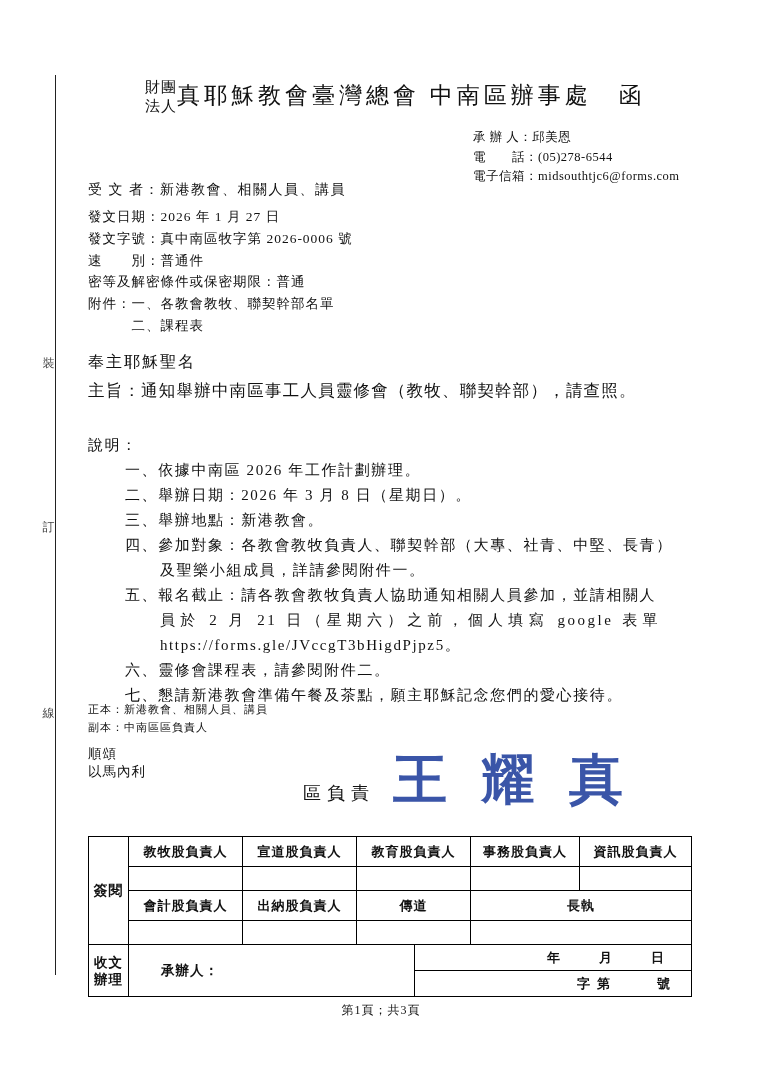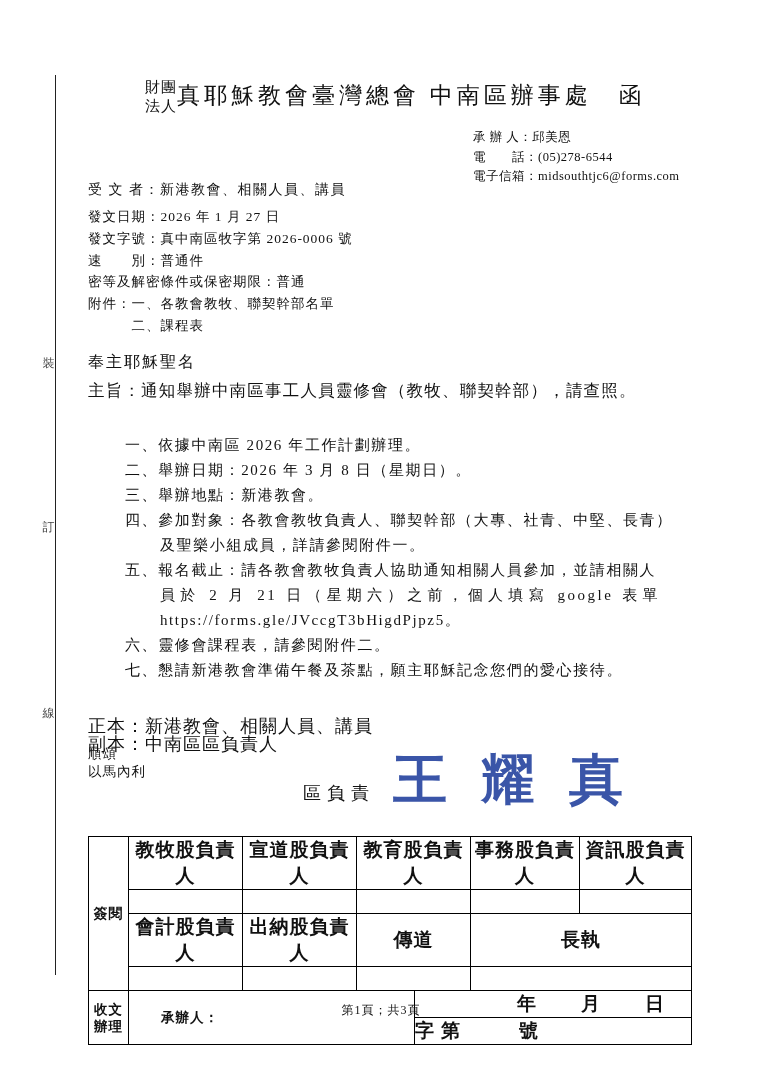--- a/index.html
+++ b/index.html
@@ -21,39 +21,39 @@
   .meta{position:absolute;left:88px;top:206px;font-size:13.5px;line-height:21.8px;letter-spacing:1px;white-space:nowrap;}
   
   .salutation{position:absolute;left:88px;top:352px;font-size:16px;letter-spacing:2px;}
   .subject{position:absolute;left:88px;top:380px;width:600px;font-size:16.5px;letter-spacing:1.2px;white-space:nowrap;}
   
   .desc{position:absolute;left:88px;top:433px;font-size:15px;line-height:25px;letter-spacing:1.6px;white-space:nowrap;}
   .desc .i1{padding-left:37px;}
   .desc .i2{padding-left:72px;}
   .desc .just{white-space:normal;width:500px;text-align:justify;text-align-last:justify;letter-spacing:2.5px;}
   
-  .distribution{position:absolute;left:88px;top:718px;font-size:18px;line-height:17.5px;letter-spacing:1px;}
+  .distribution{position:absolute;left:88px;top:701px;font-size:11px;line-height:17.5px;letter-spacing:1px;}
   .closing{position:absolute;left:88px;top:745px;font-size:13.5px;line-height:17.5px;letter-spacing:1px;}
   
   .sig-title{position:absolute;left:303px;top:781px;font-size:18px;letter-spacing:6px;}
   .sig-name{position:absolute;left:393px;top:744px;font-size:54px;font-weight:bold;letter-spacing:34px;white-space:nowrap;font-family:"DejaVu Serif","Liberation Serif",serif;}
   
   .sign-table-wrap{position:absolute;left:88px;top:836px;}
   table{border-collapse:collapse;table-layout:fixed;}
-  td{border:1px solid #000;text-align:center;font-weight:bold;font-size:19px;letter-spacing:1px;padding:0;overflow:hidden;}
+  td{border:1px solid #000;text-align:center;font-weight:bold;font-size:13px;letter-spacing:1px;padding:0;overflow:hidden;}
   .tA{width:603px;}
   .tA .hrow td{height:29px;}
   .tA .erow td{height:23px;}
   .lblcell{font-size:14px;}
   .tB{width:603px;margin-top:-1px;}
   .tB td{height:25px;}
   .handler-cell{text-align:left;padding-left:32px;font-size:13.5px;}
   .receipt-cell{font-size:13.5px;line-height:17px;}
   .date-cell{text-align:right;padding-right:14px;letter-spacing:13px;}
-  .num-cell{text-align:left;padding-right:14px;letter-spacing:7px;}
+  .num-cell{text-align:right;padding-right:14px;letter-spacing:7px;}
   
   .footer{position:absolute;left:0;top:1002px;width:762px;text-align:center;font-size:12px;letter-spacing:1px;}
 </style>
 </head>
 <body>
 
 <div class="page">
 
   <div class="bind-line"></div>
   <div class="bind-mark bm-0">裝</div>
@@ -82,20 +82,21 @@
     <div>速　　別：普通件</div>
     <div>密等及解密條件或保密期限：普通</div>
     <div>附件：一、各教會教牧、聯契幹部名單</div>
     <div>　　　二、課程表</div>
   </div>
 
   <div class="salutation">奉主耶穌聖名</div>
   <div class="subject">主旨：通知舉辦中南區事工人員靈修會（教牧、聯契幹部），請查照。</div>
 
   <div class="desc">
+    <div>說明：</div>
     <div class="i1">一、依據中南區 2026 年工作計劃辦理。</div>
     <div class="i1">二、舉辦日期：2026 年 3 月 8 日（星期日）。</div>
     <div class="i1">三、舉辦地點：新港教會。</div>
     <div class="i1">四、參加對象：各教會教牧負責人、聯契幹部（大專、社青、中堅、長青）</div>
     <div class="i2">及聖樂小組成員，詳請參閱附件一。</div>
     <div class="i1">五、報名截止：請各教會教牧負責人協助通知相關人員參加，並請相關人</div>
     <div class="i2 just">員於 2 月 21 日（星期六）之前，個人填寫 google 表單</div>
     <div class="i2">https://forms.gle/JVccgT3bHigdPjpz5。</div>
     <div class="i1">六、靈修會課程表，請參閱附件二。</div>
     <div class="i1">七、懇請新港教會準備午餐及茶點，願主耶穌記念您們的愛心接待。</div>

